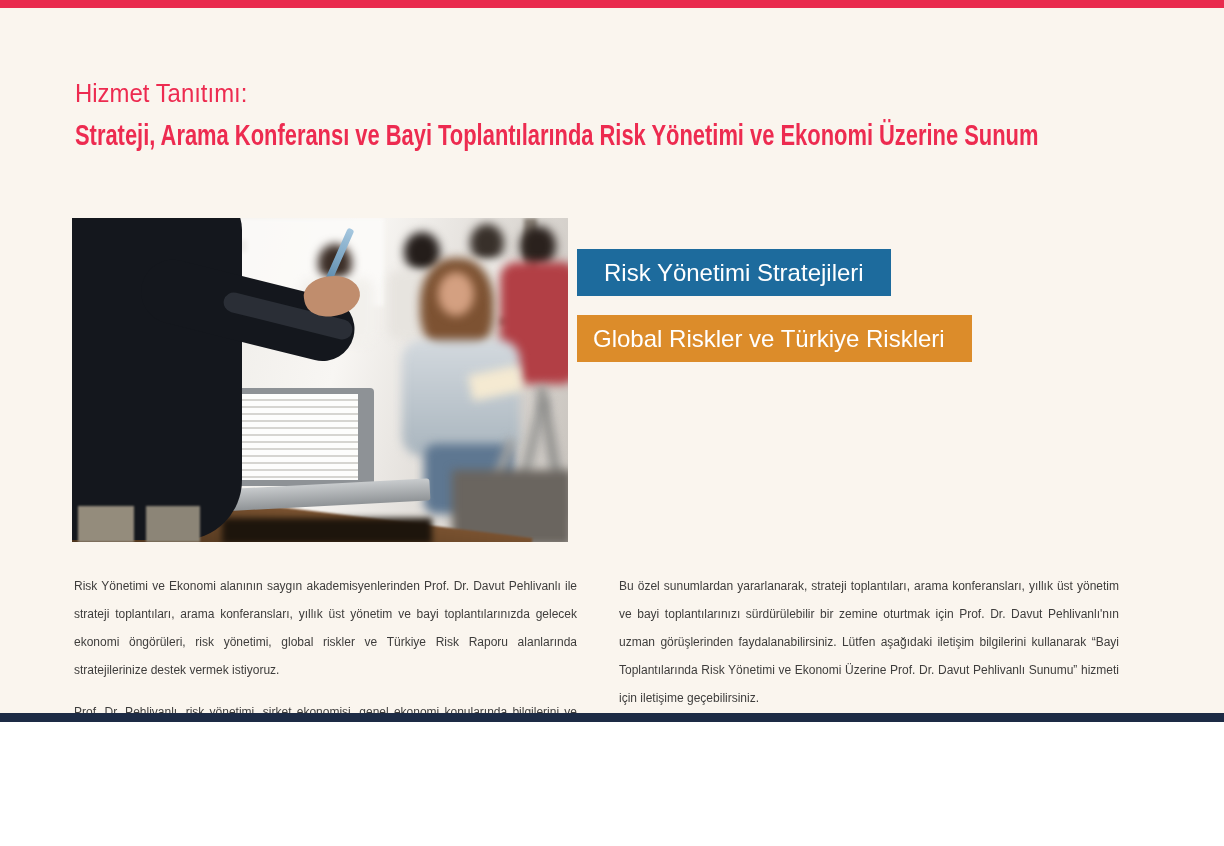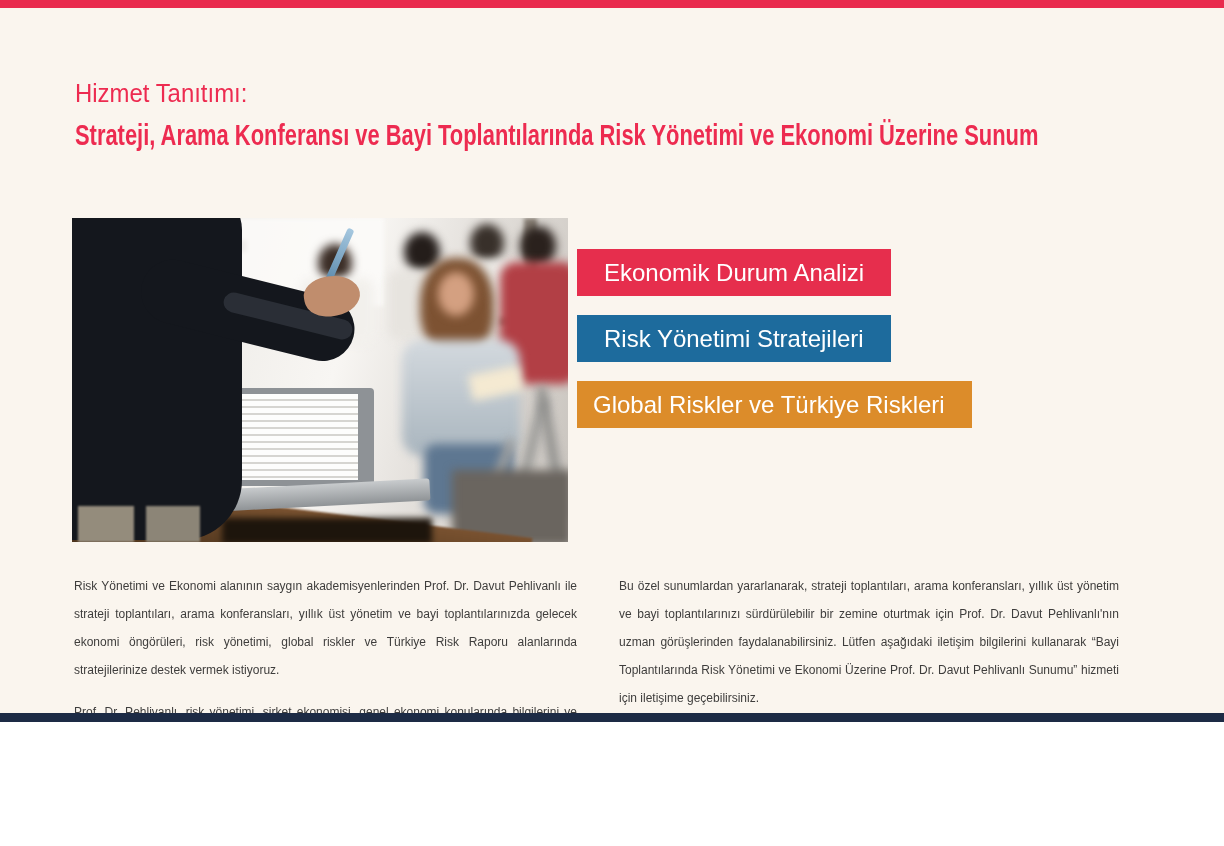--- a/index.html
+++ b/index.html
@@ -138,21 +138,20 @@
     <div class="presenter-torso"></div>
     <div class="presenter-arm"></div>
     <div class="sleeve"></div>
     <div class="pen"></div>
     <div class="hand"></div>
     <div class="pants1"></div>
     <div class="pants2"></div>
   </div>
 
   <div class="topics">
-    <div class="topic" style="background: rgb(230, 46, 77);">Ekonomik Durum Analizi</div>
     <div class="topic" style="background: rgb(29, 107, 157);">Risk Yönetimi Stratejileri</div>
     <div class="topic" style="background: rgb(220, 140, 42); padding-left: 16px;">Global Riskler ve Türkiye Riskleri</div>
   </div>
 
   <div class="col col-left">
     <p>Risk Yönetimi ve Ekonomi alanının saygın akademisyenlerinden Prof. Dr. Davut Pehlivanlı ile strateji toplantıları, arama konferansları, yıllık üst yönetim ve bayi toplantılarınızda gelecek ekonomi öngörüleri, risk yönetimi, global riskler ve Türkiye Risk Raporu alanlarında stratejilerinize destek vermek istiyoruz.</p>
     <p>Prof. Dr. Pehlivanlı, risk yönetimi, şirket ekonomisi, genel ekonomi konularında bilgilerini ve piyasa öngörülerini paylaşarak şirketinizin gelecek hedeflerini yönetmenize destek verecek.</p>
   </div>
   <div class="col col-right">
     <p>Bu özel sunumlardan yararlanarak, strateji toplantıları, arama konferansları, yıllık üst yönetim ve bayi toplantılarınızı sürdürülebilir bir zemine oturtmak için Prof. Dr. Davut Pehlivanlı'nın uzman görüşlerinden faydalanabilirsiniz. Lütfen aşağıdaki iletişim bilgilerini kullanarak “Bayi Toplantılarında Risk Yönetimi ve Ekonomi Üzerine Prof. Dr. Davut Pehlivanlı Sunumu” hizmeti için iletişime geçebilirsiniz.</p>

